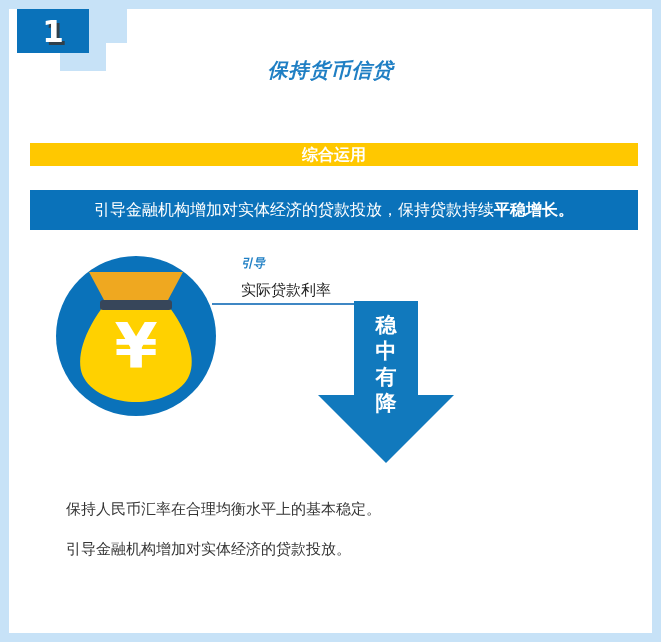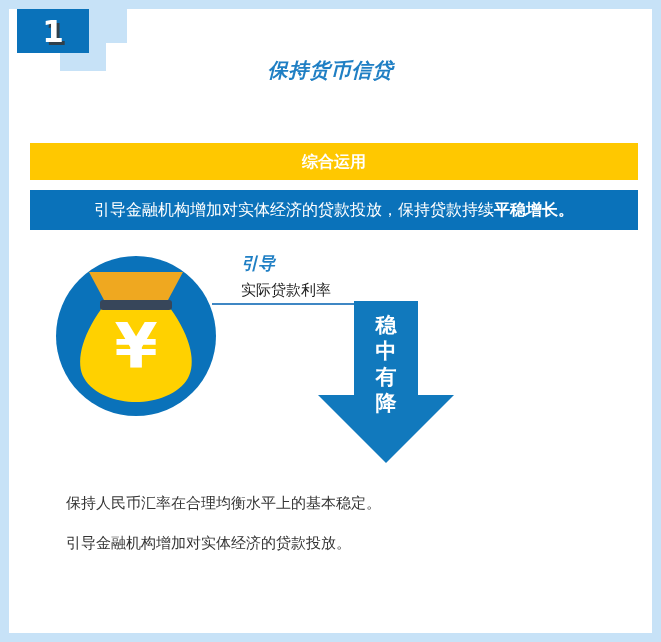--- a/index.html
+++ b/index.html
@@ -94,21 +94,21 @@
     width: 608px;
     box-sizing: border-box;
     display: flex;
     align-items: center;
     justify-content: center;
     font-size: 16px;
     line-height: 1;
   }
   .banner-yellow {
     top: 143px;
-    height: 37px;
+    height: 23px;
     background: #ffc800;
     color: #ffffff;
   }
   .banner-blue {
     top: 190px;
     height: 40px;
     background: #0a72ba;
     color: #ffffff;
   }
   .banner .bold { font-weight: bold; }
@@ -130,21 +130,21 @@
   .bag-svg {
     position: absolute;
     left: 0; top: 0;
   }
 
   
   .guide-label {
     position: absolute;
     left: 241px; top: 253px;
     color: #1f7fc4;
-    font-size: 17px;
+    font-size: 12px;
     font-weight: bold;
     font-style: italic;
     line-height: 20px;
   }
   .rate-label {
     position: absolute;
     left: 241px; top: 281px;
     color: #1d1d1d;
     font-size: 15px;
     line-height: 18px;
@@ -181,21 +181,21 @@
   }
   .arrow-text span { display: block; }
 
   
   .notes {
     position: absolute;
     left: 66px; top: 492px;
     width: 570px;
   }
   .notes p {
-    margin: 2px 0 22px 0;
+    margin: 8px 0 22px 0;
     color: #343434;
     font-size: 15px;
     line-height: 18px;
   }
   .notes p:last-child { margin-bottom: 0; }
 </style>
 </head>
 <body>
 
 <div id="page">

